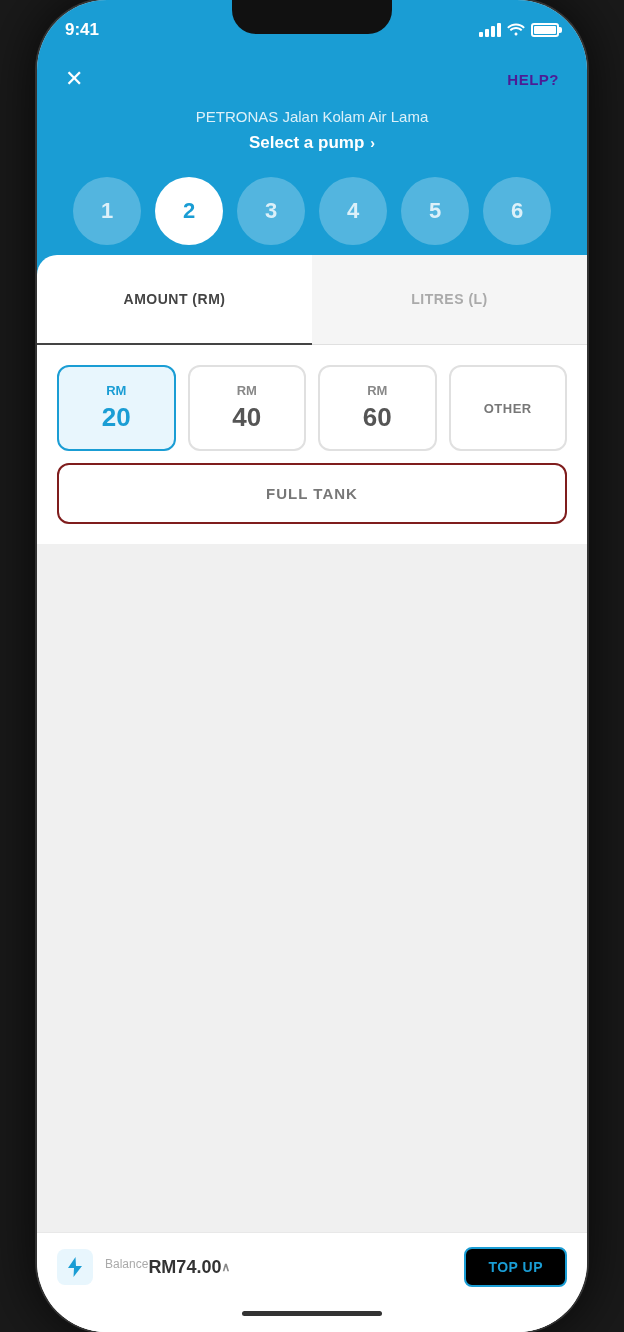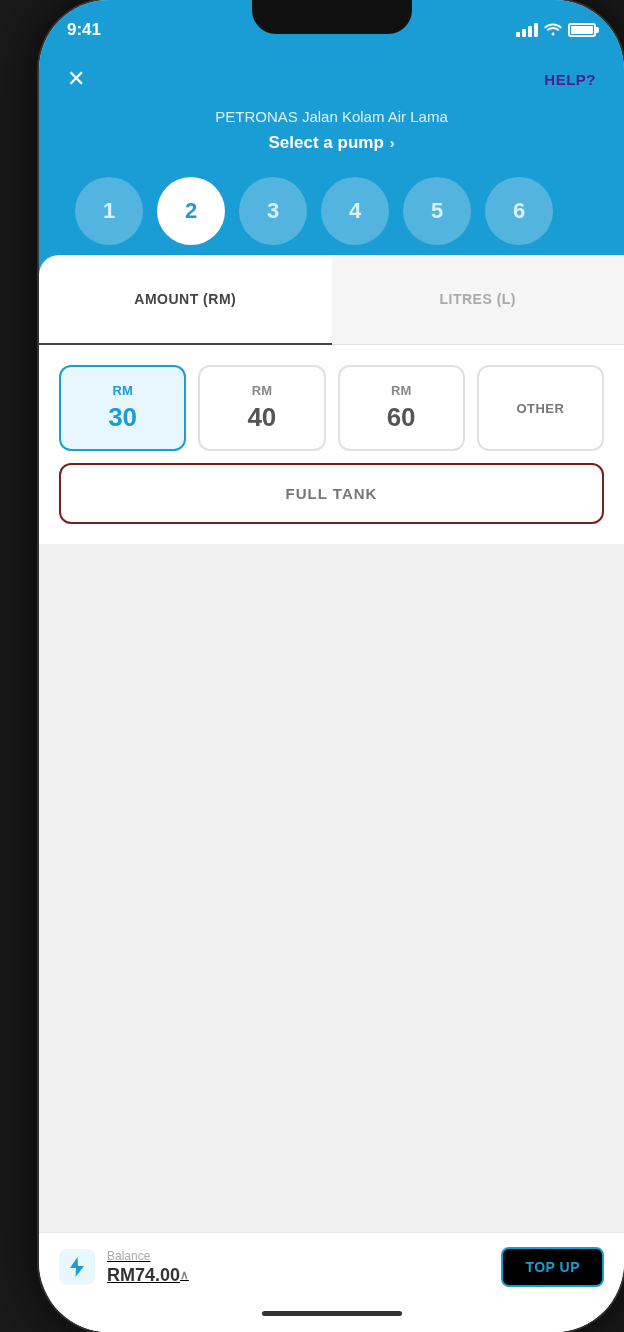--- a/index.html
+++ b/index.html
@@ -7,28 +7,27 @@
     body {
       background: #1a1a1a;
       display: flex;
       justify-content: center;
       align-items: center;
       min-height: 100vh;
       font-family: -apple-system, BlinkMacSystemFont, 'Segoe UI', sans-serif;
     }
 
     .phone-frame {
-      width: 624px;
+      width: 550px;
       height: 1332px;
       background: #111;
       border-radius: 70px;
       position: relative;
       overflow: hidden;
       box-shadow: 0 0 0 2px #333, 0 0 60px rgba(0,0,0,0.8);
-      margin-left: 39px;
     }
 
     .phone-screen {
       position: absolute;
       top: 0; left: 0; right: 0; bottom: 0;
       background: #f0f0f0;
       border-radius: 60px;
       overflow: hidden;
       display: flex;
       flex-direction: column;
@@ -341,22 +340,21 @@
       border-radius: 8px;
       display: flex;
       align-items: center;
       justify-content: center;
       color: #1a9dd4;
       font-size: 18px;
     }
 
     .balance-info {
       display: flex;
-      flex-direction: column;
-      text-decoration: underline;
+      flex-direction: row;
     }
 
     .balance-label {
       font-size: 12px;
       color: #aaa;
       margin-bottom: 2px;
     }
 
     .balance-amount {
       font-size: 18px;
@@ -467,21 +465,21 @@
         </div>
         <div class="tab inactive">
           <span>LITRES (L)</span>
         </div>
       </div>
 
       <div class="amount-grid">
 
         <div class="amount-card selected">
           <div class="amount-label-small selected">RM</div>
-          <div class="amount-value selected">30</div>
+          <div class="amount-value selected">20</div>
         </div>
 
         <div class="amount-card">
           <div class="amount-label-small">RM</div>
           <div class="amount-value">40</div>
         </div>
 
         <div class="amount-card">
           <div class="amount-label-small">RM</div>
           <div class="amount-value">60</div>

